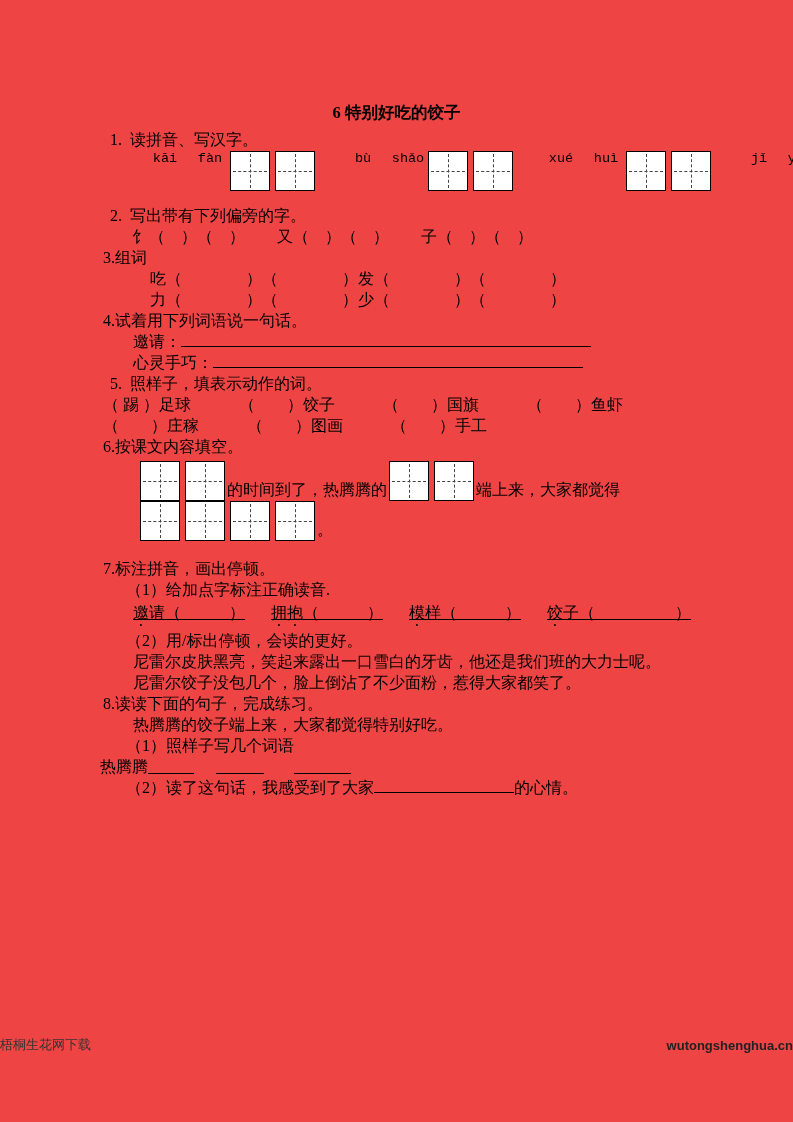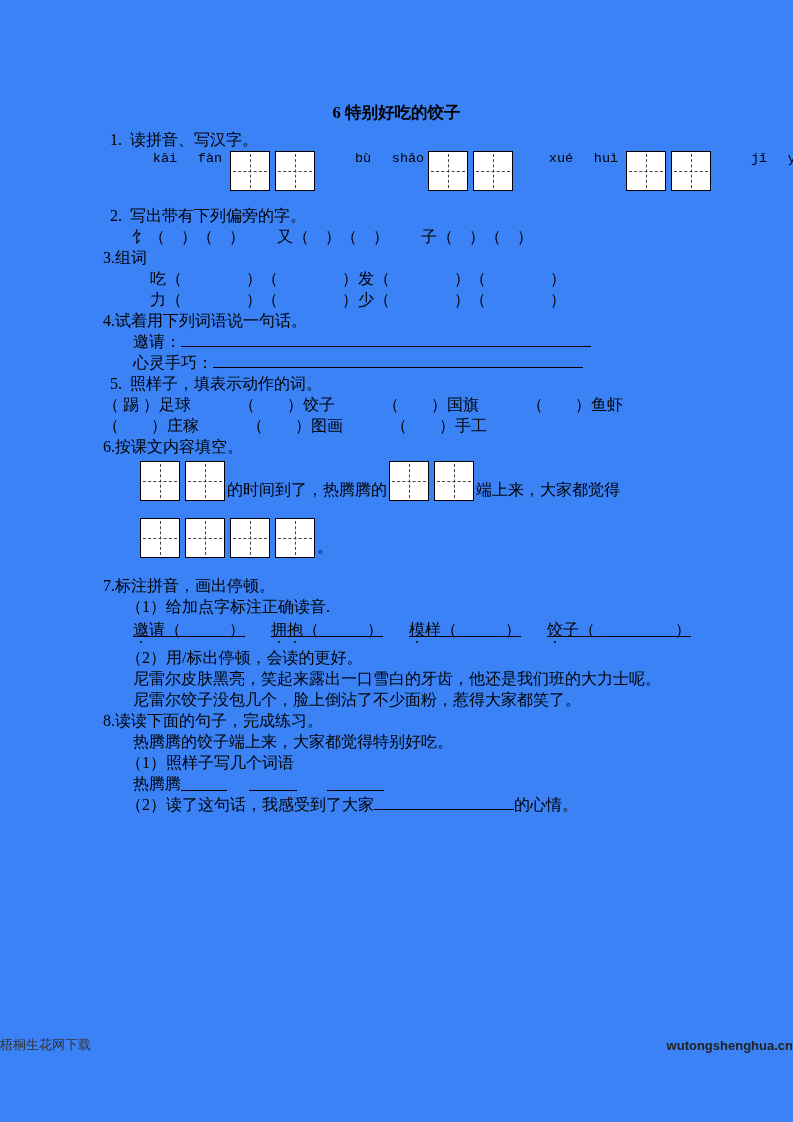--- a/index.html
+++ b/index.html
@@ -1,17 +1,17 @@
 <!DOCTYPE html>
 <html><head>
 <meta charset="utf-8">
 <style>
   html,body { margin:0; padding:0; background:#fff; }
   .page {
-    position:relative; width:793px; height:1122px; background:#3b82f6;
+    position:relative; width:793px; height:1122px; background:#ef4444;
     font-family:"Liberation Serif","DejaVu Serif",serif; color:#000;
     overflow:hidden;
   }
   .title {
     position:absolute; top:102px; left:0; width:100%;
     text-align:center; font-size:16.5px; font-weight:bold; margin:0;
     white-space:pre;
   }
   .content { position:absolute; top:129px; left:100px; width:600px; }
   .line { font-size:16px; line-height:21px; white-space:pre; }
@@ -41,36 +41,36 @@
   .q1-group { display:flex; }
   .pinyin-row { display:flex; gap:5px; height:19px; margin-bottom:6px; }
   .pinyin-row span {
     width:40px; text-align:center; font-family:"Liberation Mono","DejaVu Sans Mono",monospace;
     font-size:13.5px; white-space:pre;
   }
 
   
   .q6-row { display:flex; align-items:flex-end; margin-left:40px; }
   .q6-row .txt { font-size:16px; line-height:20px; white-space:pre; padding:0 2px 1px 2px; }
-  .q6-row1 { margin-top:4px; margin-bottom:17px; }
+  .q6-row1 { margin-top:4px; margin-bottom:0; }
   .q6-row2 { margin-bottom:17px; }
 
   
   .q7-words { display:flex; gap:26px; margin-left:33px; font-size:16px; line-height:26px; white-space:pre;text-decoration:underline; }
   .dotted {
     -webkit-text-emphasis:filled dot #000;
     text-emphasis:filled dot #000;
     -webkit-text-emphasis-position:under;
     text-emphasis-position:under right;
   }
 
   
   .ul { display:inline-block; border-bottom:1px solid #000; height:15px; vertical-align:baseline; }
 
-  .q8-blanks { display:flex; align-items:flex-end; margin-left:33px; }
+  .q8-blanks { display:flex; align-items:flex-end; }
   .q8-blanks .ul { margin-bottom:3px; }
 
   .footer {
     position:absolute; top:1036px; left:0; width:100%;
     display:flex; justify-content:space-between; align-items:center; gap:32px;
   }
   .footer .site { font-size:13px; color:#333; white-space:pre; }
   .footer .url { font-family:"Liberation Sans","DejaVu Sans",sans-serif; font-size:13px; color:#222; font-weight:600; }
 </style>
 </head>

